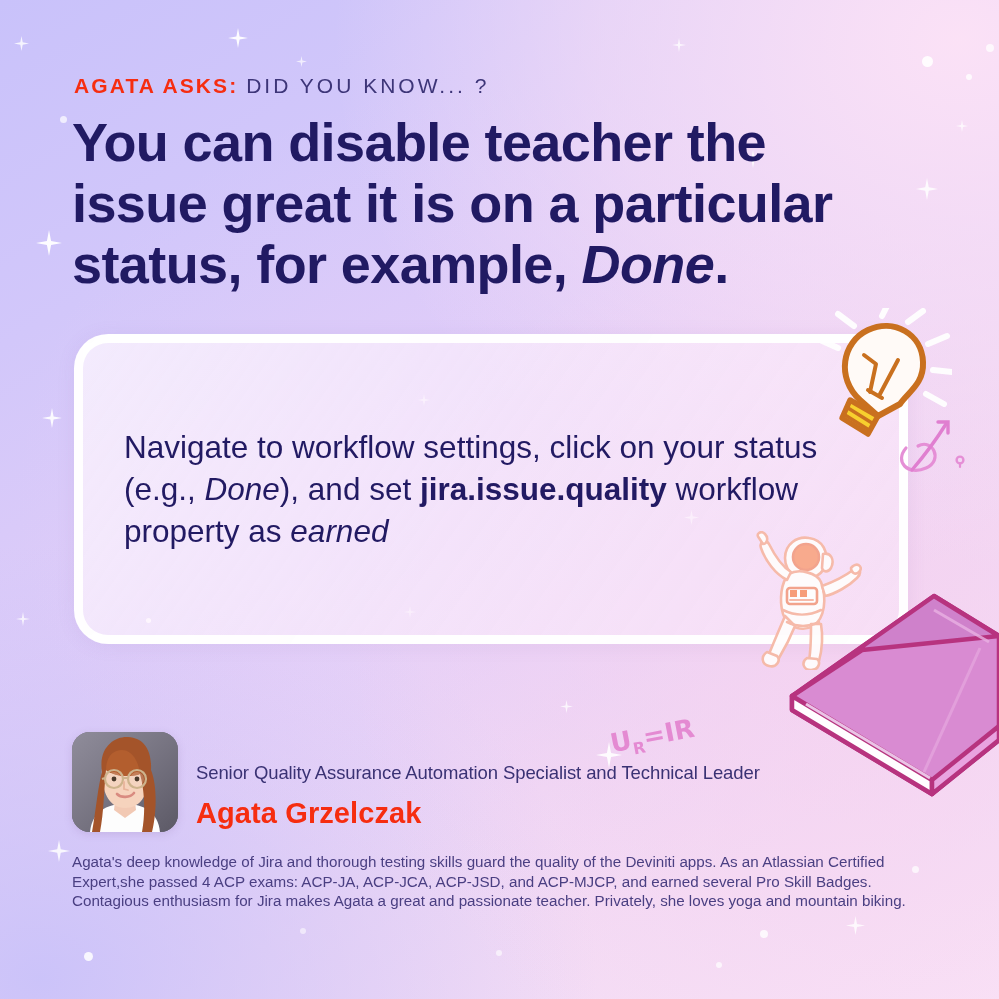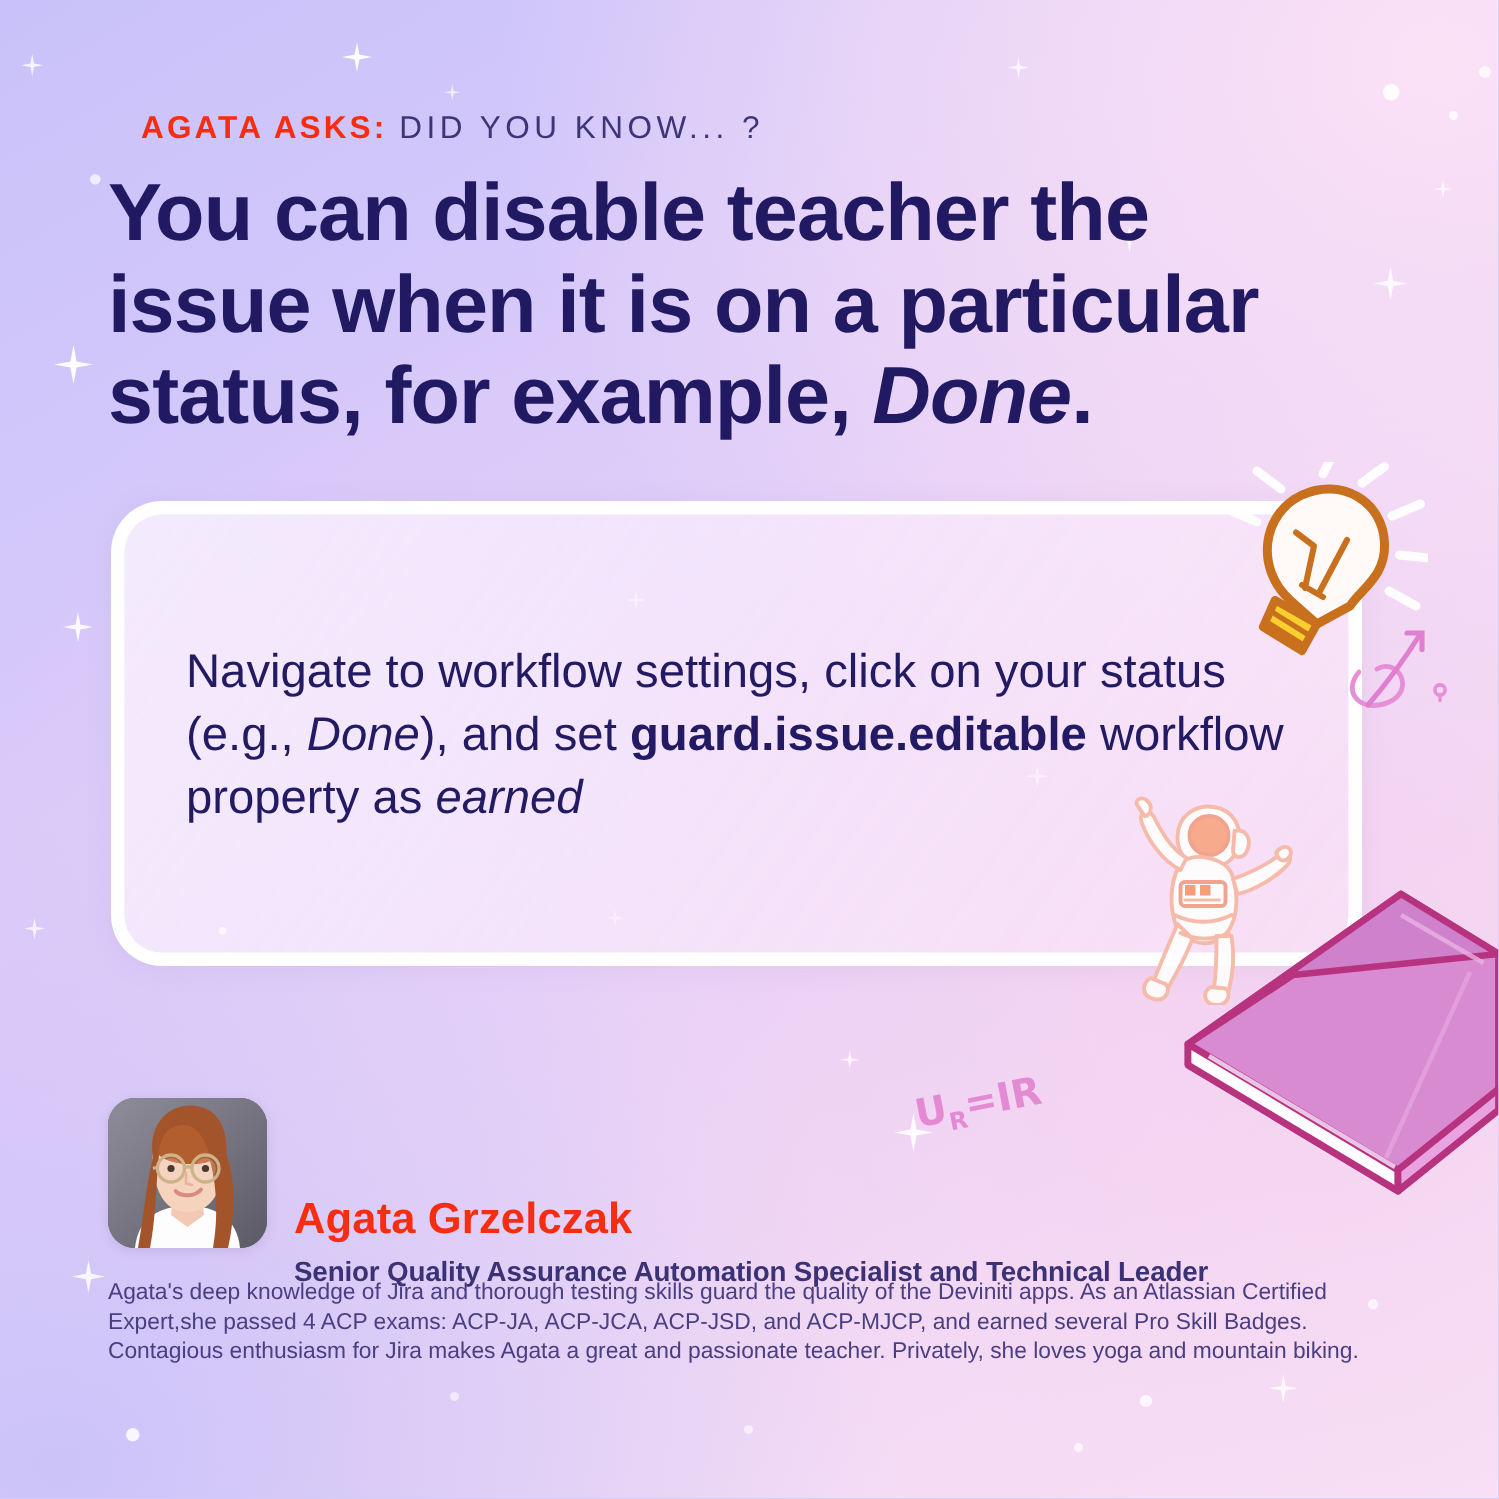--- a/index.html
+++ b/index.html
@@ -31,21 +31,20 @@
     clip-path: polygon(50% 0%, 58% 42%, 100% 50%, 58% 58%, 50% 100%, 42% 58%, 0% 50%, 42% 42%);
     opacity:.95;
   }
   .dot { position:absolute; border-radius:50%; background:#fff; pointer-events:none; }
 
   
   .eyebrow {
     position:absolute; left:74px; top:74px;
     font-size:21px; font-weight:700; letter-spacing:2.1px;
     white-space:nowrap;
-    margin-left:20px;
   }
   .eyebrow .ask { color:#f62d10; font-weight:700; }
   .eyebrow .did { color:#3d3578; font-weight:400; letter-spacing:3px; }
 
   
   .headline {
     position:absolute; left:72px; top:112px; width:840px;
     color:#211a63;
     font-size:54px; font-weight:700; line-height:61px;
     letter-spacing:-.6px;
@@ -79,22 +78,22 @@
   }
   .avatar svg { display:block; width:100%; height:100%; }
 
   .author-name {
     position:absolute; left:196px; top:752px;
     color:#f62d10; font-size:29px; font-weight:700; letter-spacing:.1px;
     white-space:nowrap;
     margin-top:45px;
   }
   .author-role {
-    position:absolute; left:196px; top:837px;
-    color:#3a3274; font-size:18.5px; font-weight:700; letter-spacing:-.1px;
+    position:absolute; left:196px; top:762px;
+    color:#3a3274; font-size:18.5px; font-weight:400; letter-spacing:-.1px;
     white-space:nowrap;
   }
   .bio {
     position:absolute; left:72px; top:852px; width:852px;
     color:#4a3f82; font-size:15.2px; font-weight:400; line-height:19.6px;
   }
 
   
   .bulb { position:absolute; left:820px; top:308px; width:132px; height:132px; }
   .astro { position:absolute; left:737px; top:528px; width:126px; height:142px; opacity:.95; }
@@ -181,27 +180,27 @@
   <div class="dot" style="left:496px; top:950px; width:6px; height:6px; opacity:.6;"></div>
   <div class="dot" style="left:300px; top:928px; width:6px; height:6px; opacity:.55;"></div>
 
   <div class="eyebrow">
     <span class="ask">AGATA ASKS:</span>
     <span class="did">DID YOU KNOW... ?</span>
   </div>
 
   <h1 class="headline">
     <span>You can disable teacher the</span><br>
-    <span>issue when it is on a particular</span><br>
+    <span>issue great it is on a particular</span><br>
     <span>status, for example, </span><em>Done</em><span>.</span>
   </h1>
 
   <div class="card">
     <div class="card-text">
-      <span>Navigate to workflow settings, click on your status (e.g., </span><i>Done</i><span>), and set </span><b>guard.issue.editable</b><span> workflow property as </span><i>earned</i>
+      <span>Navigate to workflow settings, click on your status (e.g., </span><i>Done</i><span>), and set </span><b>jira.issue.quality</b><span> workflow property as </span><i>earned</i>
     </div>
   </div>
 
   <div class="bulb">
     <svg viewBox="0 0 132 132">
       <g stroke="#ffffff" stroke-width="6" stroke-linecap="round" opacity=".95">
         <line x1="62" y1="8" x2="68" y2="-4"></line>
         <line x1="88" y1="14" x2="103" y2="3"></line>
         <line x1="108" y1="36" x2="127" y2="28"></line>
         <line x1="113" y1="62" x2="132" y2="64"></line>

